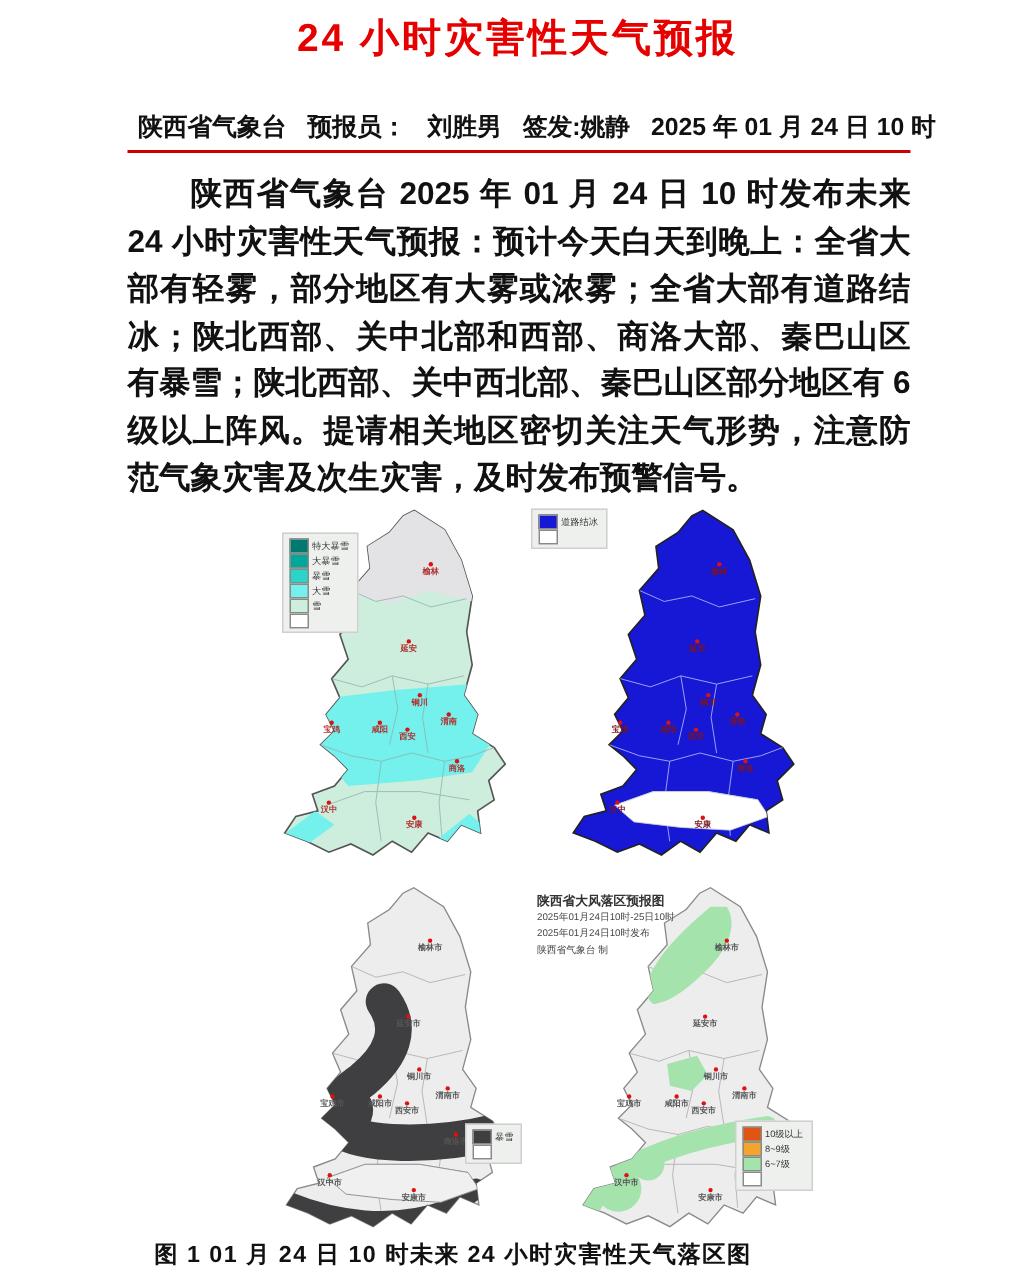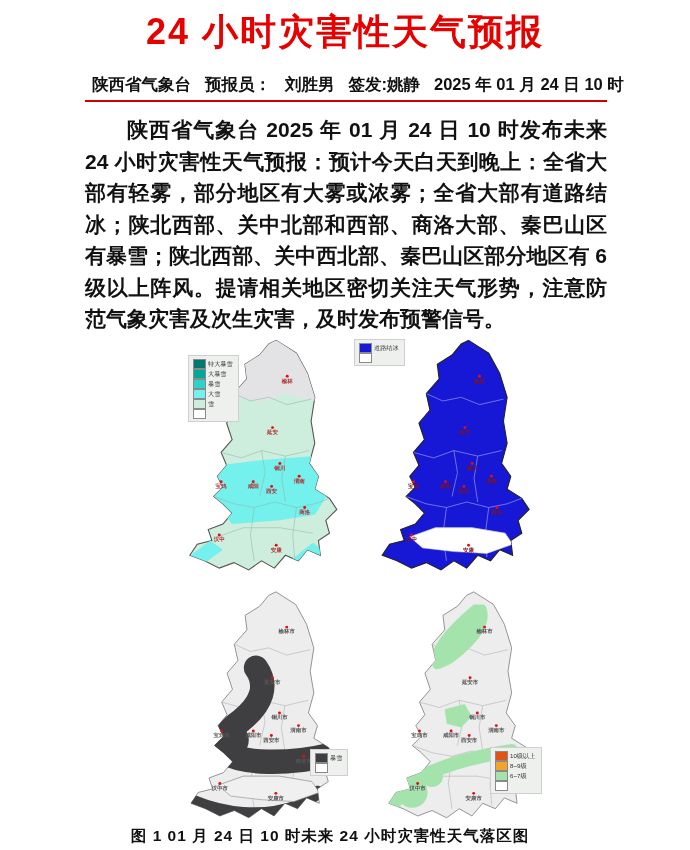--- a/index.html
+++ b/index.html
@@ -2,21 +2,21 @@
 <html><head>
 <meta charset="utf-8">
 <style>
   html,body{margin:0;padding:0;}
   body{
     width:690px;height:850px;background:#ffffff;position:relative;overflow:hidden;
     font-family:"Liberation Sans","DejaVu Sans",sans-serif;color:#1a1a1a;
   }
   .doc-title{
     position:absolute;top:8px;left:0;width:690px;text-align:center;
-    font-size:36px;font-weight:800;color:#e60000;letter-spacing:2px;
+    font-size:26px;font-weight:800;color:#e60000;letter-spacing:2px;
   }
   .byline{
     position:absolute;top:74px;left:85px;width:522px;text-align:center;
     font-size:16.5px;font-weight:700;color:#111;white-space:nowrap;
   }
   .byline span{margin:0 7px;}
   .red-rule{position:absolute;top:100px;left:85px;width:522px;height:2px;background:#cc0000;}
   .body-text{
     position:absolute;top:114px;left:85px;width:522px;
     font-size:21px;font-weight:700;line-height:31.5px;
@@ -36,21 +36,21 @@
   .lg-row{display:flex;align-items:center;height:10px;}
   .lg-sw{width:11px;height:8px;border:1px solid #8a8a8a;flex:0 0 auto;}
   .lg-lb{font-size:6.5px;color:#333;margin-left:2px;white-space:nowrap;transform:scale(.95);transform-origin:left center;}
   
   .map-title{position:absolute;z-index:5;line-height:11px;white-space:nowrap;}
   .map-title .t1{font-size:8.5px;font-weight:700;color:#333;}
   .map-title .t2{font-size:6.5px;color:#454545;}
   .cities text{font-size:6px;text-anchor:middle;font-weight:600;}
   .caption{
     position:absolute;top:826px;left:0;width:604px;text-align:center;
-    font-size:15.5px;font-weight:600;color:#111;letter-spacing:1px;padding-left:28px;
+    font-size:15.5px;font-weight:600;color:#111;letter-spacing:1px;
   }
 </style>
 </head>
 <body>
 
 <svg width="0" height="0" style="position:absolute" aria-hidden="true">
   <defs>
     <path id="prov" d="M108,8 L130,22 L142,44 L150,70 L146,96 L150,120 L144,142 L154,156 L150,170 L166,180 L174,192 L162,204 L166,218 L154,226 L156,242 L142,236 L132,248 L118,242 L106,256 L92,248 L78,258 L62,250 L46,256 L30,248 L14,242 L22,230 L38,226 L34,214 L50,208 L60,196 L50,186 L40,178 L50,168 L44,156 L54,144 L48,130 L60,116 L54,98 L66,84 L62,66 L76,50 L74,34 L90,24 L100,12 Z"></path>
     <clipPath id="pc">
         <use href="#prov"></use>
@@ -260,20 +260,26 @@
             <text x="48" y="169" fill="#555555">宝鸡市</text>
             <circle cx="139" cy="190" r="1.6" fill="#dd1111"></circle>
             <text x="139" y="197" fill="#555555">商洛市</text>
             <circle cx="46" cy="220" r="1.6" fill="#dd1111"></circle>
             <text x="46" y="227" fill="#555555">汉中市</text>
             <circle cx="108" cy="231" r="1.6" fill="#dd1111"></circle>
             <text x="108" y="238" fill="#555555">安康市</text>
           </g>
       </g>
     </svg>
+    <div class="map-title" style="left:4px;top:14px;">
+      <div class="t1">陕西省大风落区预报图</div>
+      <div class="t2">2025年01月24日10时-25日10时</div>
+      <div class="t2">2025年01月24日10时发布</div>
+      <div class="t2">陕西省气象台 制</div>
+    </div>
     <div class="legend" style="left:136px;top:166px;">
         <div class="lg-row">
           <span class="lg-sw" style="background: rgb(224, 85, 18);"></span>
           <span class="lg-lb">10级以上</span>
         </div>
         <div class="lg-row">
           <span class="lg-sw" style="background: rgb(242, 164, 44);"></span>
           <span class="lg-lb">8~9级</span>
         </div>
         <div class="lg-row">

